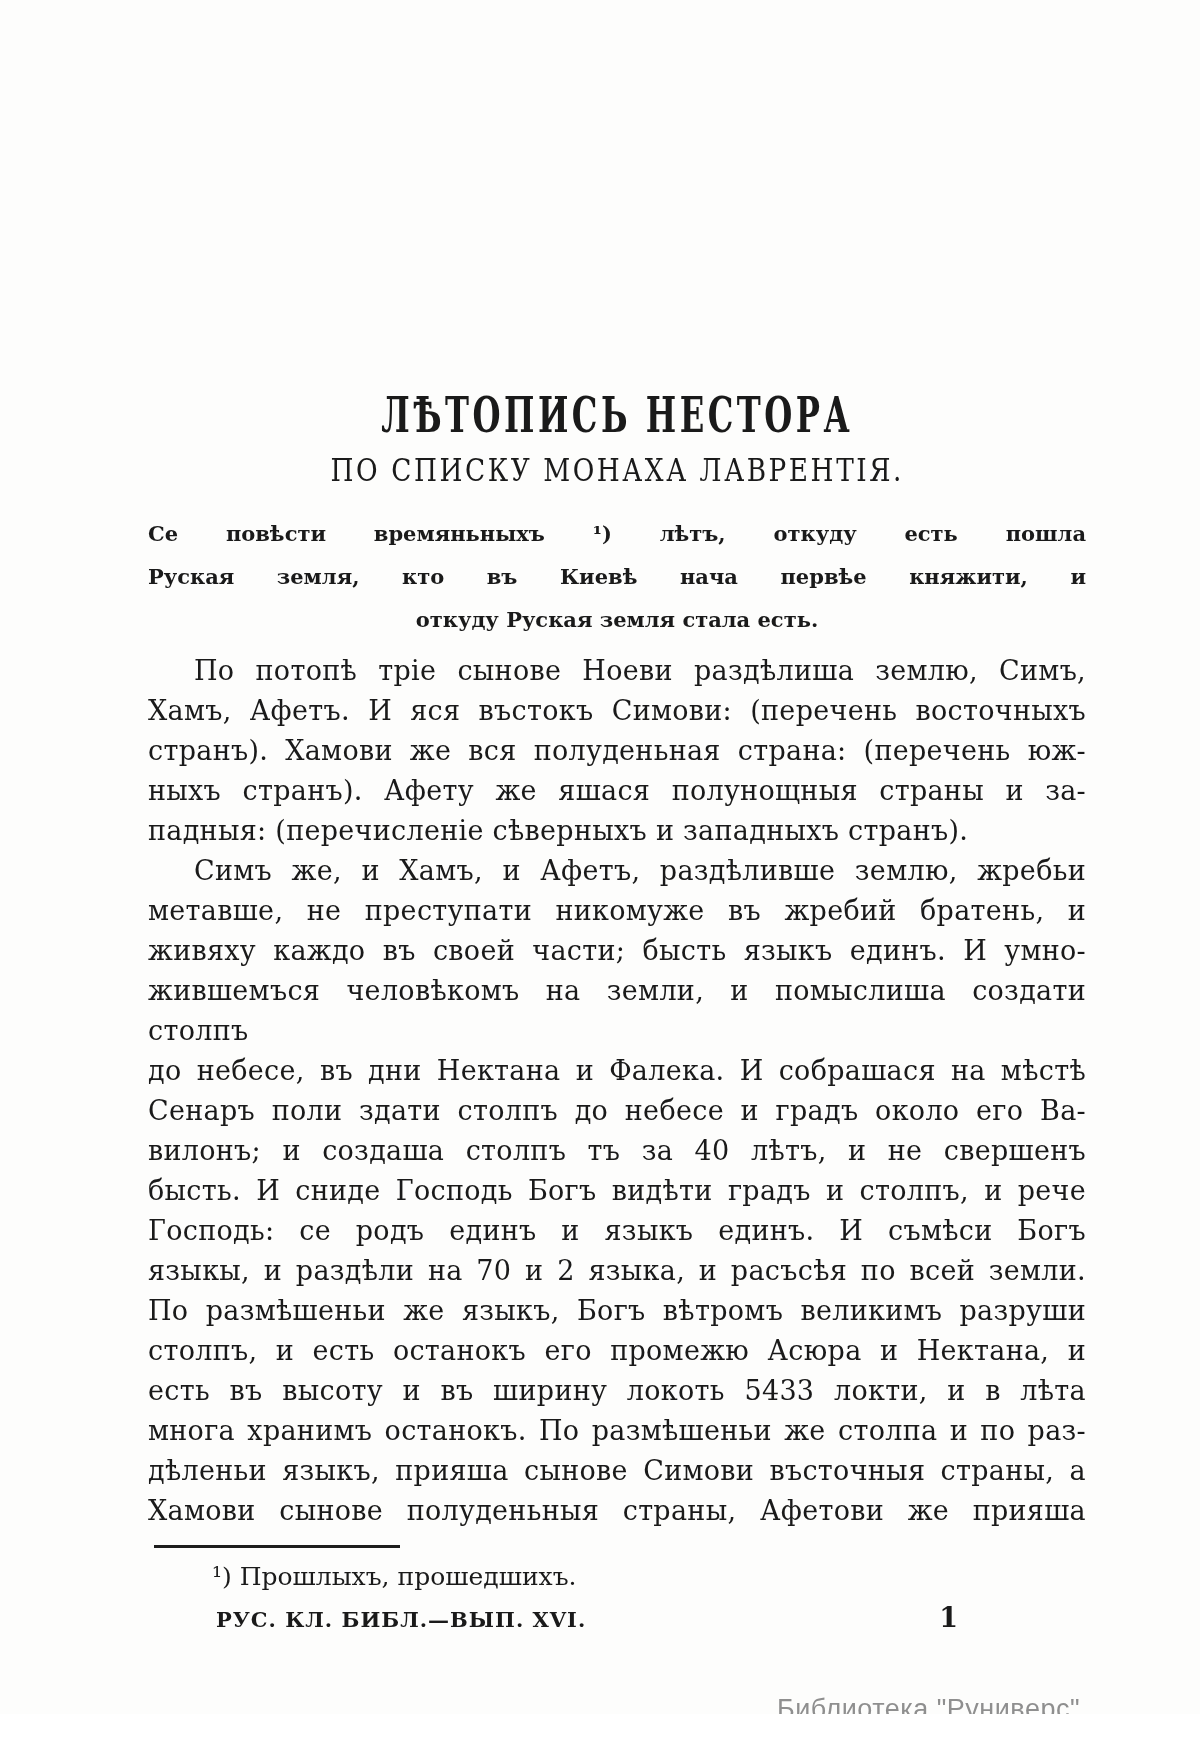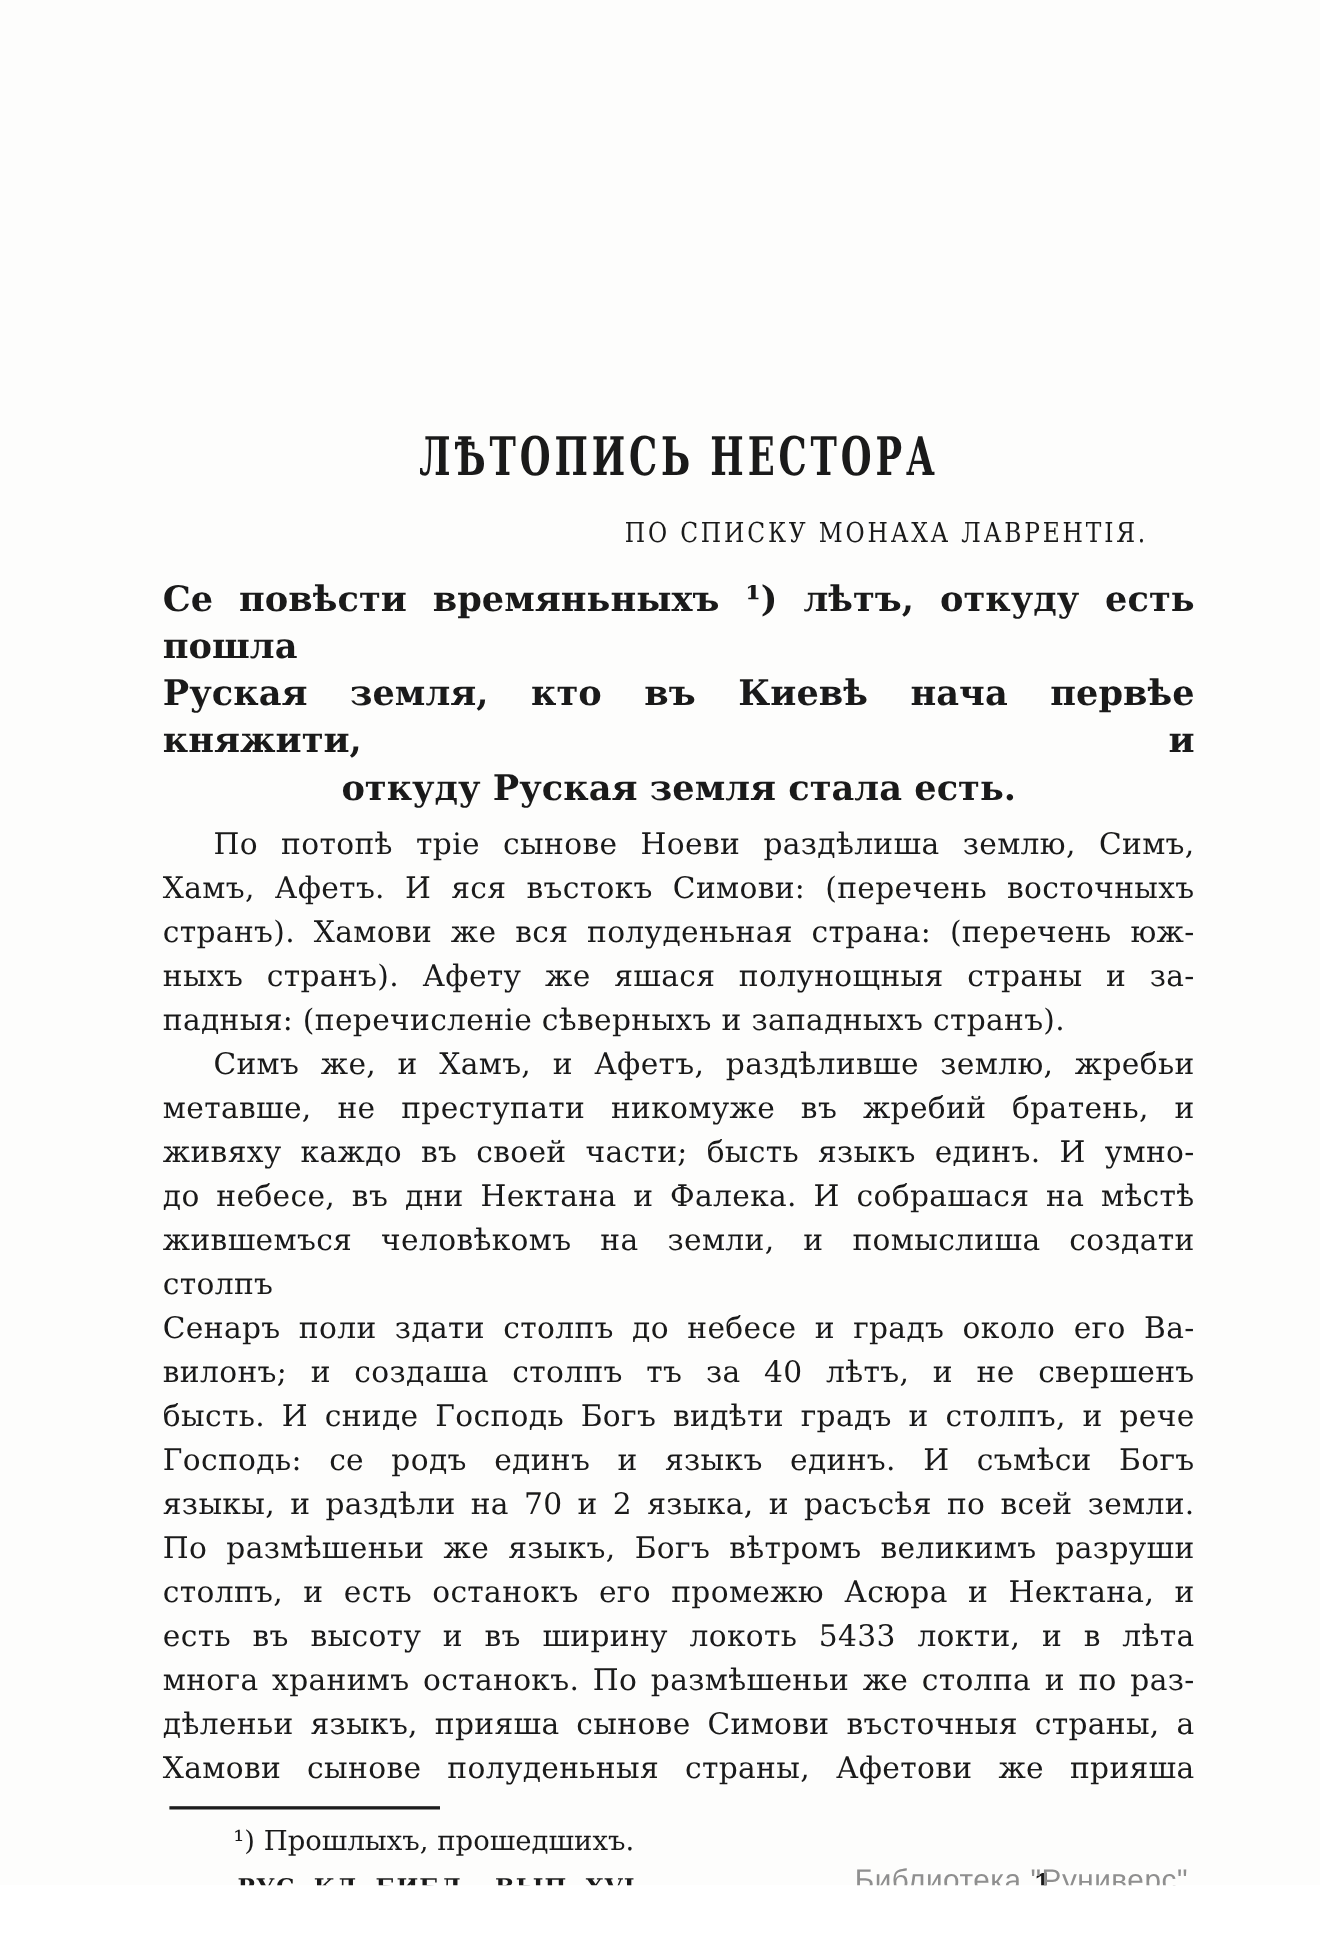--- a/index.html
+++ b/index.html
@@ -28,36 +28,36 @@
     line-height: 1;
     white-space: nowrap;
   }
   .title .squeeze {
     display: inline-block;
     transform: scaleX(0.70) scaleY(1.05);
     transform-origin: 50% 50%;
     letter-spacing: 5px;
   }
   .subtitle {
-    margin-top: 34px;
-    text-align: right;
-    font-size: 25px;
+    margin-top: 17px;
+    text-align: center;
+    font-size: 31px;
     font-weight: 500;
     line-height: 1;
     white-space: nowrap;
   }
   .subtitle .squeeze {
     display: inline-block;
     transform: scaleX(0.85);
     transform-origin: 50% 50%;
     letter-spacing: 3px;
   }
   .incipit {
     margin-top: 26px;
-    font-size: 32px;
+    font-size: 21px;
     font-weight: 700;
     line-height: 43px;
   }
   .bodytext {
     margin-top: 10px;
     line-height: 40px;
     letter-spacing: 0.3px;
   }
   .line { min-height: 1em; }
   .line.justify {
@@ -131,22 +131,22 @@
 
     <div class="bodytext">
       <div class="line indent justify">По потопѣ тріе сынове Ноеви раздѣлиша землю, Симъ,</div>
       <div class="line justify">Хамъ, Афетъ. И яся въстокъ Симови: (перечень восточныхъ</div>
       <div class="line justify">странъ). Хамови же вся полуденьная страна: (перечень юж-</div>
       <div class="line justify">ныхъ странъ). Афету же яшася полунощныя страны и за-</div>
       <div class="line">падныя: (перечисленіе сѣверныхъ и западныхъ странъ).</div>
       <div class="line indent justify">Симъ же, и Хамъ, и Афетъ, раздѣливше землю, жребьи</div>
       <div class="line justify">метавше, не преступати никомуже въ жребий братень, и</div>
       <div class="line justify">живяху каждо въ своей части; бысть языкъ единъ. И умно-</div>
+      <div class="line justify">жившемъся человѣкомъ на земли, и помыслиша создати столпъ</div>
       <div class="line justify">до небесе, въ дни Нектана и Фалека. И собрашася на мѣстѣ</div>
-      <div class="line justify">жившемъся человѣкомъ на земли, и помыслиша создати столпъ</div>
       <div class="line justify">Сенаръ поли здати столпъ до небесе и градъ около его Ва-</div>
       <div class="line justify">вилонъ; и создаша столпъ тъ за 40 лѣтъ, и не свершенъ</div>
       <div class="line justify">бысть. И сниде Господь Богъ видѣти градъ и столпъ, и рече</div>
       <div class="line justify">Господь: се родъ единъ и языкъ единъ. И съмѣси Богъ</div>
       <div class="line justify">языкы, и раздѣли на 70 и 2 языка, и расъсѣя по всей земли.</div>
       <div class="line justify">По размѣшеньи же языкъ, Богъ вѣтромъ великимъ разруши</div>
       <div class="line justify">столпъ, и есть останокъ его промежю Асюра и Нектана, и</div>
       <div class="line justify">есть въ высоту и въ ширину локоть 5433 локти, и в лѣта</div>
       <div class="line justify">многа хранимъ останокъ. По размѣшеньи же столпа и по раз-</div>
       <div class="line justify">дѣленьи языкъ, прияша сынове Симови въсточныя страны, а</div>

